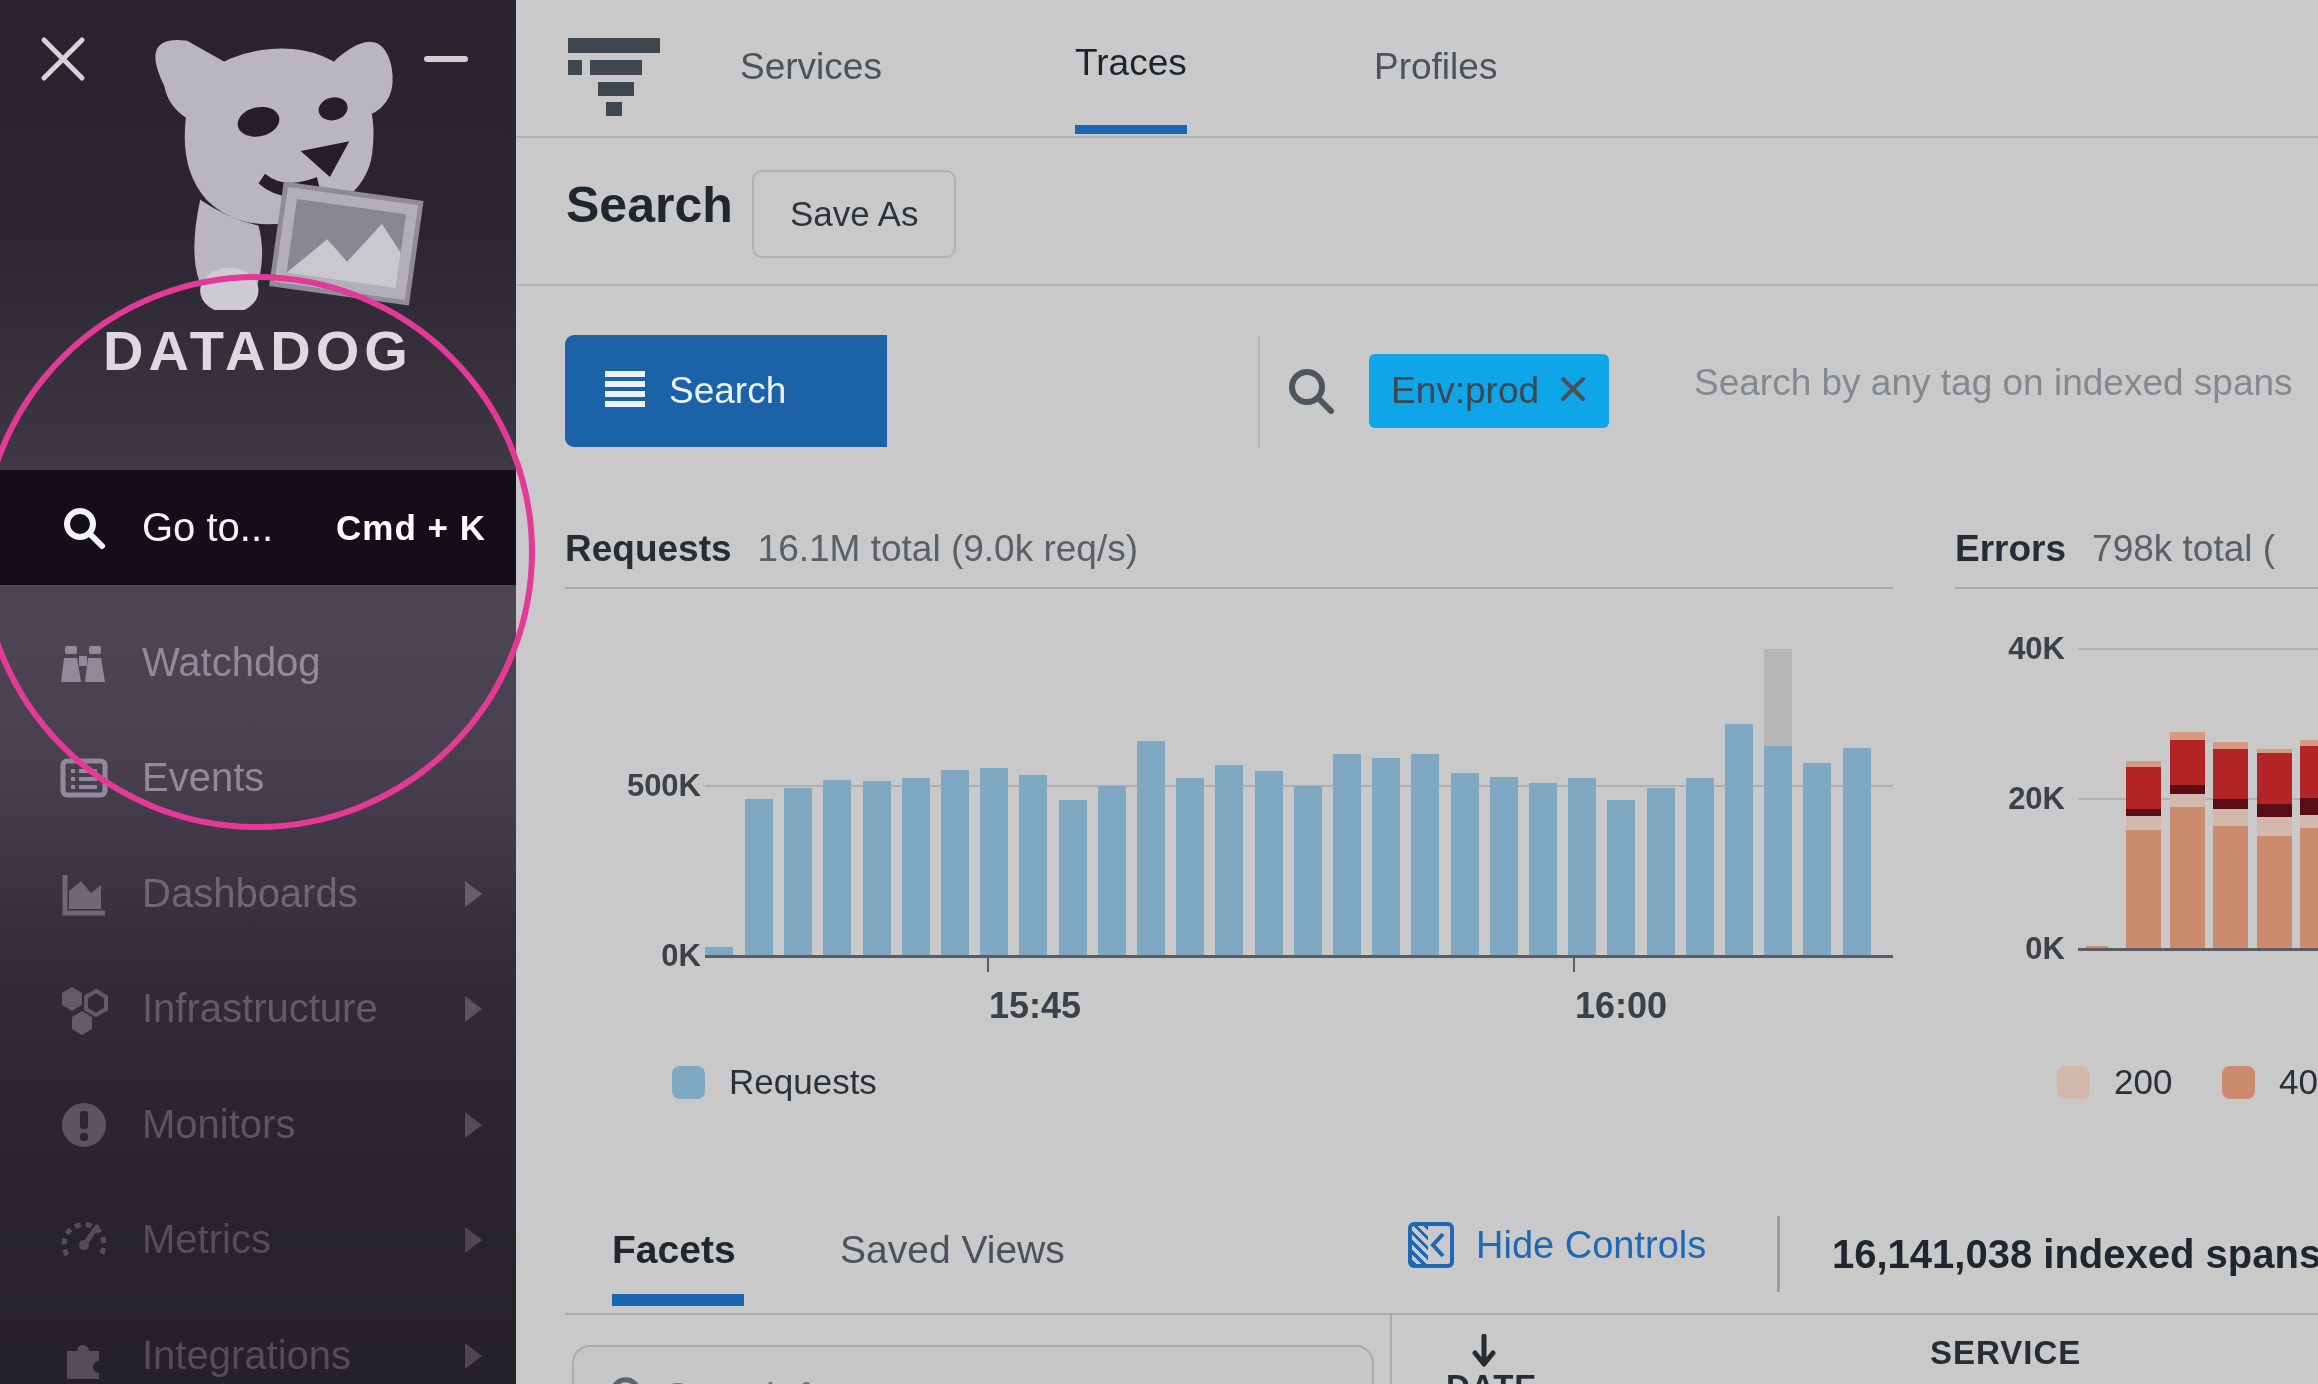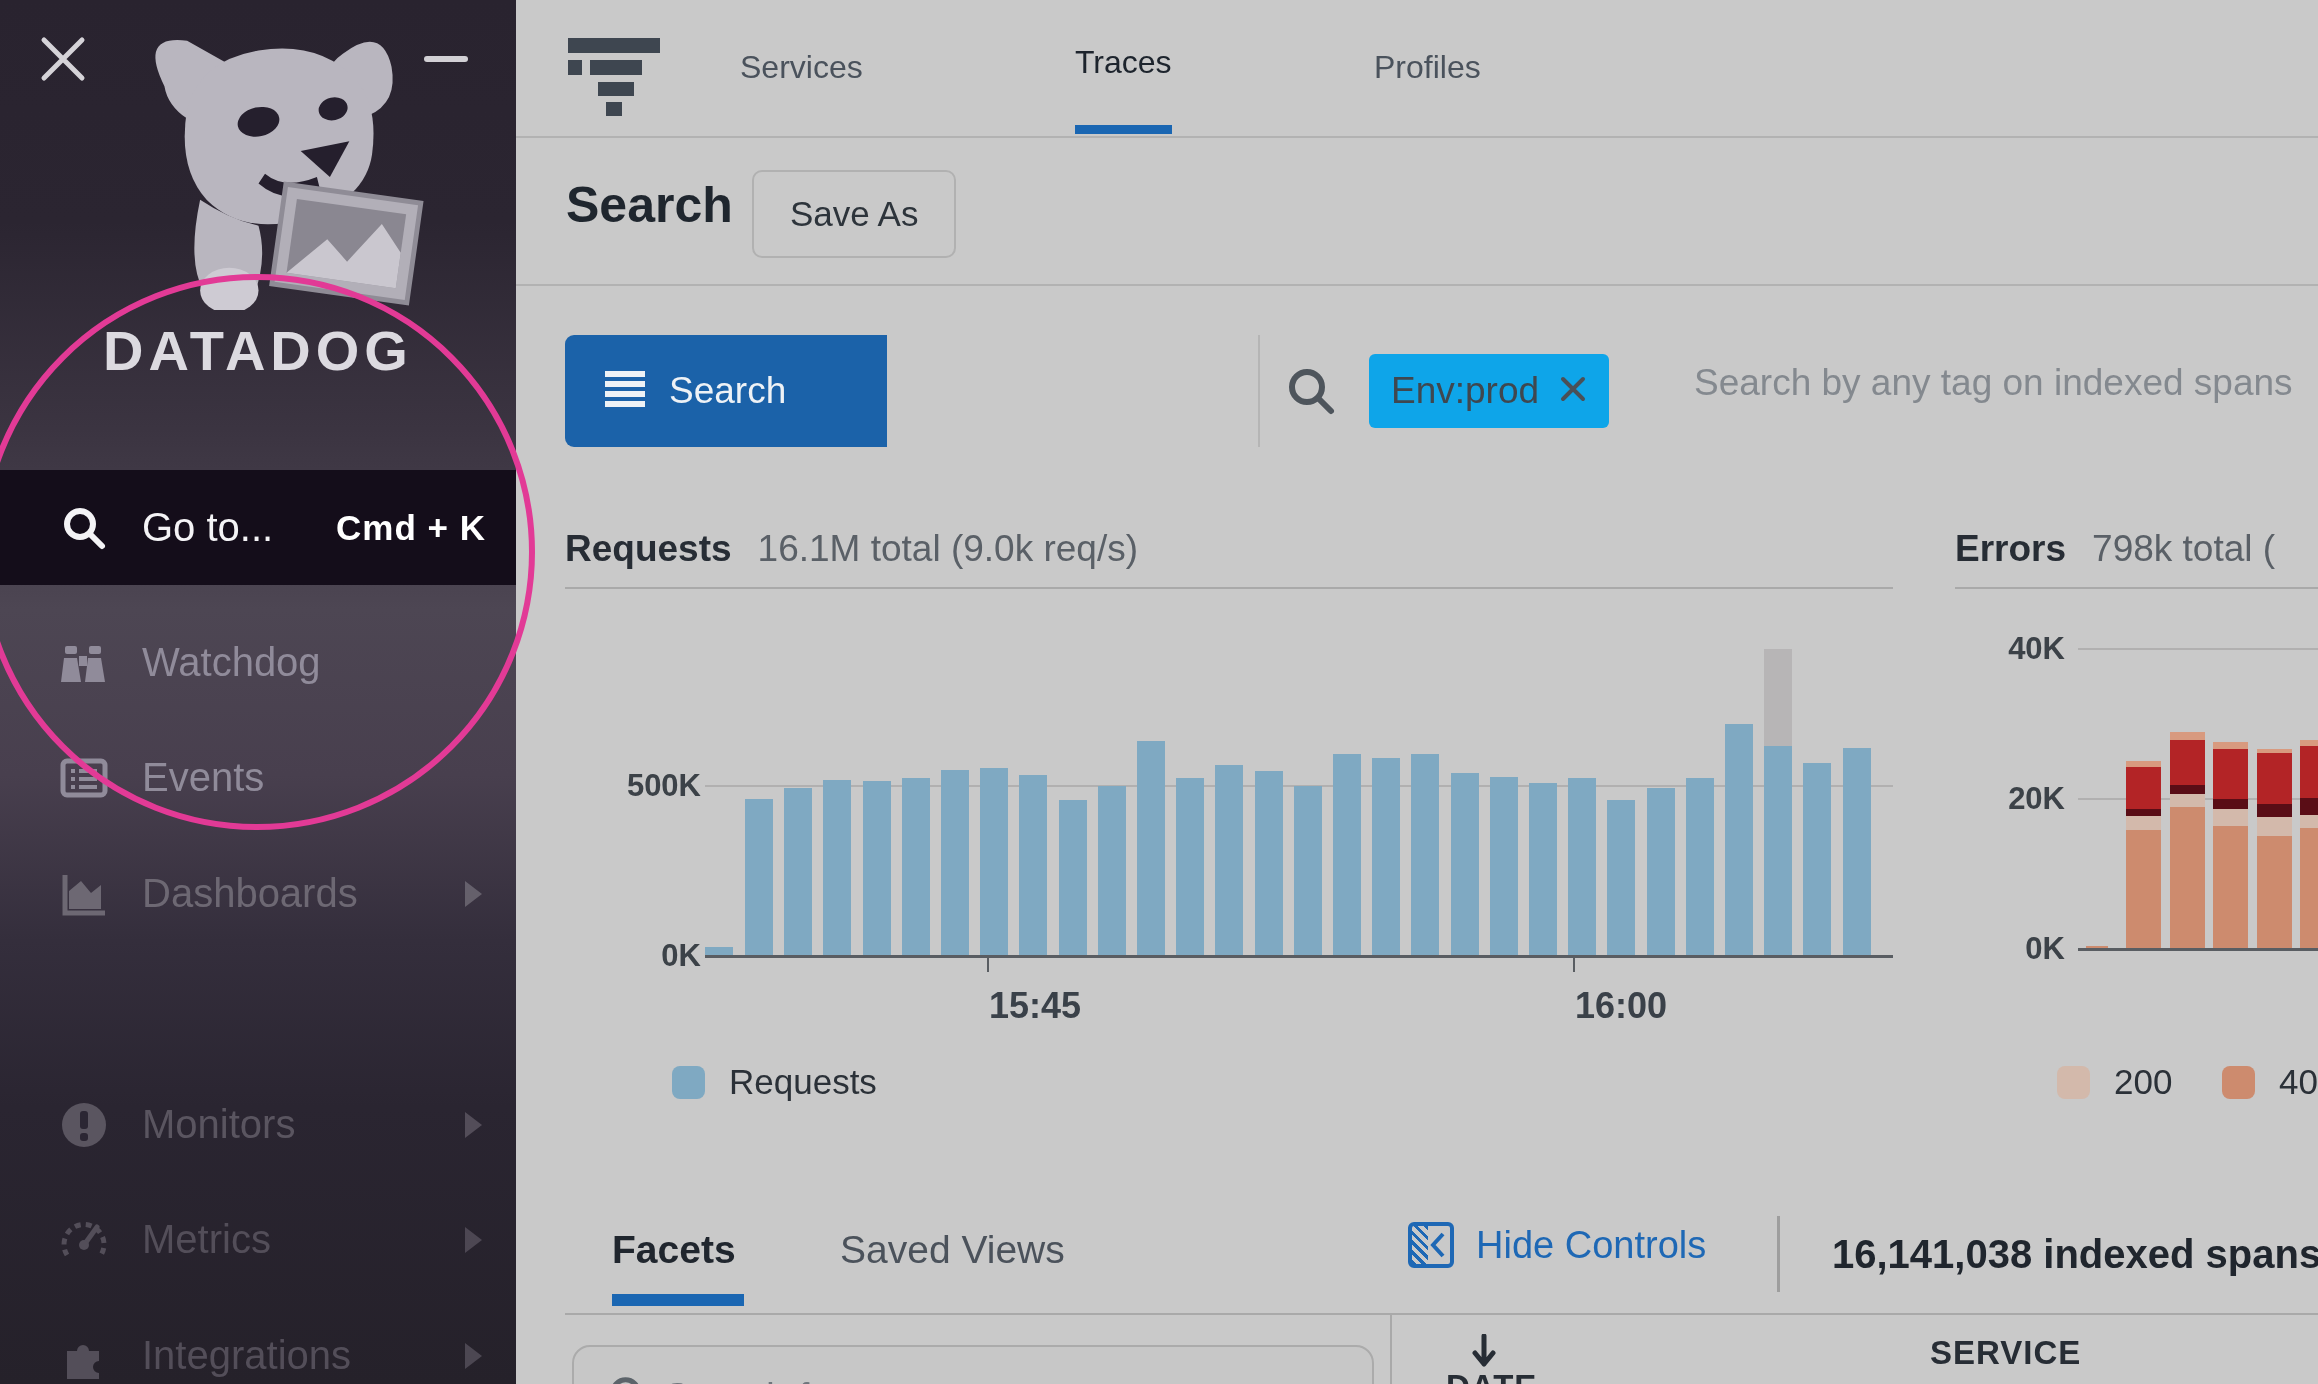--- a/index.html
+++ b/index.html
@@ -32,21 +32,21 @@
 
   .ring{position:absolute;left:-21px;top:274px;width:544px;height:544px;border-radius:50%;
         border:6px solid #e23a96;pointer-events:none;z-index:60;}
 
   
   .main{position:absolute;left:516px;top:0;width:1802px;height:1384px;}
   .topnav{position:absolute;left:0;top:0;width:1802px;height:136px;border-bottom:2px solid #b2b2b2;}
   .trace-icon{position:absolute;left:52px;top:38px;width:92px;height:64px;}
   .trace-icon div{position:absolute;background:#3e4650;}
   .tab{position:absolute;top:0;height:134px;display:flex;align-items:center;
-       font-size:32px;color:#4a525c;cursor:pointer;}
+       font-size:37px;color:#4a525c;cursor:pointer;}
   .tab.active{color:#1d242d;border-bottom:9px solid #1a66b2;height:125px;}
 
   .titlerow{position:absolute;left:0;top:138px;width:1802px;height:146px;border-bottom:2px solid #b2b2b2;}
   .page-title{position:absolute;left:50px;top:38px;font-size:50px;font-weight:600;color:#1f262e;}
   .saveas{position:absolute;left:236px;top:32px;height:84px;padding:0 36px;display:flex;align-items:center;
           border:2px solid #b1b1b1;border-radius:10px;font-size:35px;color:#2d343b;}
 
   .seg{position:absolute;top:335px;height:112px;display:flex;align-items:center;box-sizing:border-box;}
   .seg-search{left:49px;width:322px;background:#1b62a9;border-radius:9px 0 0 9px;color:#eef2f6;}
   .seg-analytics{left:371px;width:368px;border:2px solid #bcbcbc;border-left:none;color:#2c333b;background:#c8c8c8;}
@@ -171,20 +171,31 @@
       <span class="ic">
         <svg width="50" height="50" viewBox="0 0 50 50">
             <path d="M6 6 V44 H46" stroke="#6d6873" stroke-width="5" fill="none"></path>
             <path d="M10 40 L10 22 L22 12 L32 24 L42 16 L42 40 Z" fill="#6d6873"></path>
           </svg>
       </span>
       <span class="lbl">Dashboards</span>
       <span class="chev"></span>
     </div>
 
+    <div class="nav-row c-dim1" style="top:951px;">
+      <span class="ic">
+        <svg width="52" height="52" viewBox="0 0 52 52">
+            <path d="M14 4 L24 10 V22 L14 28 L4 22 V10 Z" fill="#615c67"></path>
+            <path d="M38 8 L48 14 V26 L38 32 L28 26 V14 Z" fill="none" stroke="#615c67" stroke-width="4"></path>
+            <path d="M24 28 L34 34 V46 L24 52 L14 46 V34 Z" fill="#615c67"></path>
+          </svg>
+      </span>
+      <span class="lbl">Infrastructure</span>
+      <span class="chev"></span>
+    </div>
 
     <div class="nav-row c-dim2" style="top:1067px;">
       <span class="ic">
         <svg width="50" height="50" viewBox="0 0 50 50">
             <circle cx="25" cy="25" r="22" fill="#5a5560"></circle>
             <rect x="21" y="11" width="8" height="18" rx="3" fill="#2b2633"></rect>
             <rect x="21" y="33" width="8" height="8" rx="3" fill="#2b2633"></rect>
           </svg>
       </span>
       <span class="lbl">Monitors</span>

